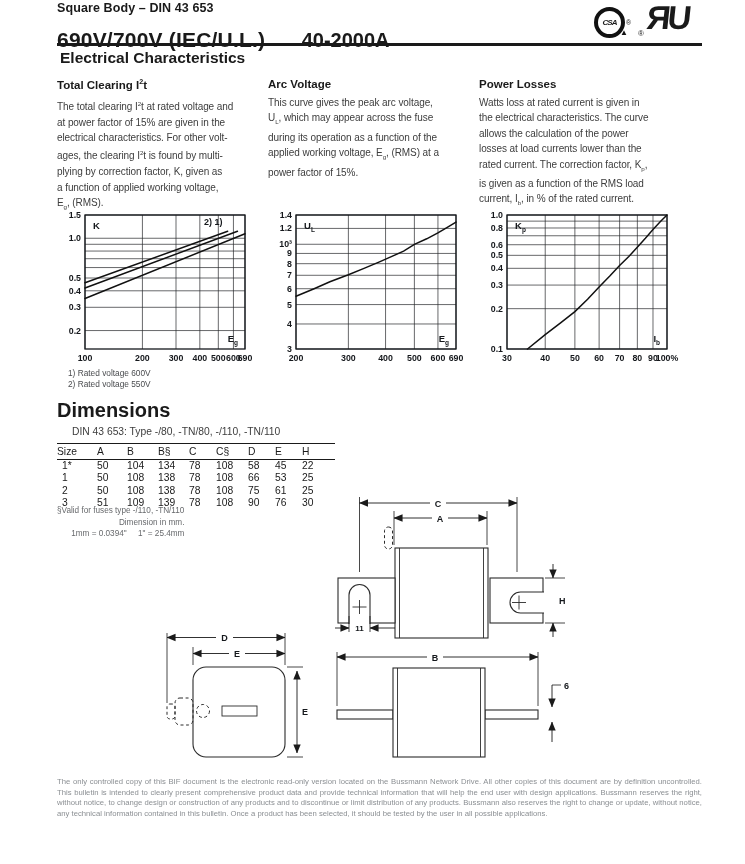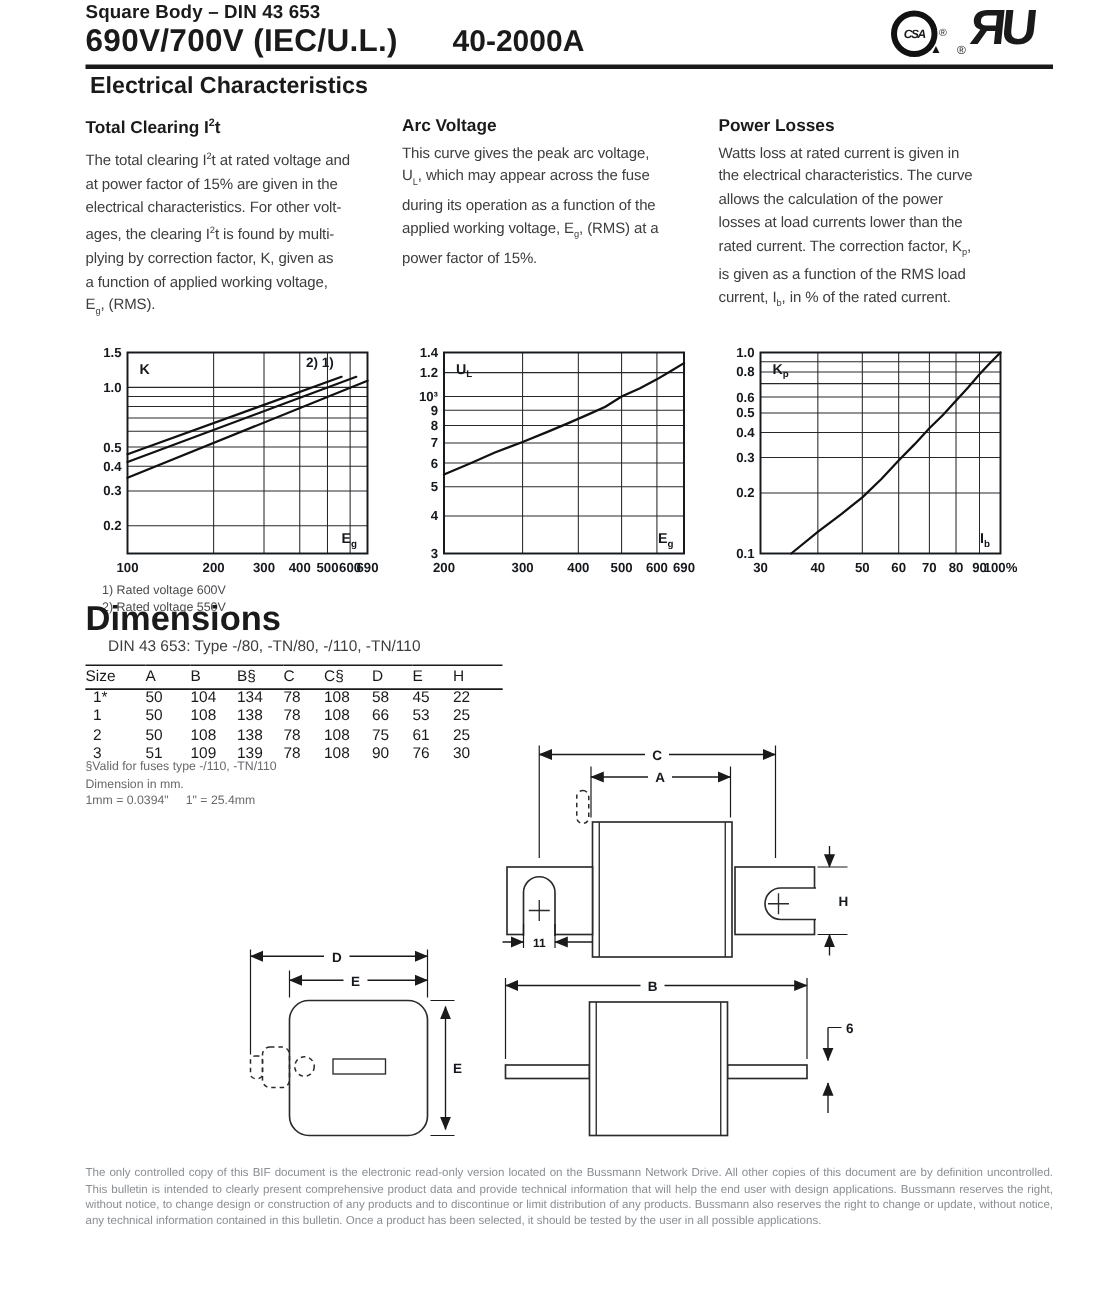--- a/index.html
+++ b/index.html
@@ -1,21 +1,21 @@
 <!DOCTYPE html>
 <html><head>
 <meta charset="utf-8">
 <style>
   html,body{margin:0;padding:0;background:#fff;}
   .page{position:relative;width:745px;height:864px;background:#fff;overflow:hidden;
         font-family:"Liberation Sans",sans-serif;color:#1a1a1a;}
   
   .hdr{position:absolute;left:57px;top:1px;width:540px;}
   .hdr-sub{font-size:12.5px;font-weight:700;letter-spacing:.1px;}
-  .hdr-row{margin-top:1px;white-space:nowrap;}
+  .hdr-row{margin-top:13px;white-space:nowrap;}
   .hdr-title{font-size:21px;font-weight:700;letter-spacing:.2px;}
   .hdr-amp{font-size:20px;font-weight:700;margin-left:32px;}
   .logos{position:absolute;left:594px;top:5px;display:flex;align-items:flex-end;}
   .csa-wrap{position:relative;display:inline-block;width:44px;height:38px;}
   .csa-ring{position:absolute;left:0;top:0;width:23px;height:23px;border:4px solid #111;
             border-radius:50%;display:flex;align-items:center;justify-content:center;}
   .csa-txt{font-size:8px;font-weight:700;font-style:italic;letter-spacing:-1px;}
   .csa-reg{position:absolute;left:32px;top:12px;font-size:7px;}
   .csa-tri{position:absolute;left:26px;top:22px;font-size:8px;line-height:8px;color:#111;}
   .ul-wrap{position:relative;display:inline-block;width:72px;height:40px;}
@@ -24,39 +24,39 @@
           transform:skewX(-6deg);}
   .rule{position:absolute;left:57px;top:43px;width:645px;height:2.6px;background:#1a1a1a;}
   .sec-elec{position:absolute;left:60px;top:49px;margin:0;font-size:15.5px;font-weight:700;}
   
   .cols{position:absolute;left:57px;display:grid;grid-template-columns:194px 194px 194px;column-gap:17px;}
   .cols-text{top:78px;}
   .col h3{margin:0 0 5px 0;font-size:11.5px;font-weight:700;}
   .col-body{margin:0;font-size:10px;line-height:15.4px;letter-spacing:-.08px;color:#3d3d3d;white-space:nowrap;}
   sup{font-size:.62em;} sub{font-size:.62em;}
   
-  .cols-charts{top:207px;margin-top:20px;}
+  .cols-charts{top:207px;}
   .chart svg{display:block;overflow:visible;}
   .tick{font:bold 8.8px "Liberation Sans",sans-serif;fill:#15181c;}
   .clbl{font:bold 9.5px "Liberation Sans",sans-serif;fill:#15181c;}
   .anno{font:bold 9px "Liberation Sans",sans-serif;fill:#15181c;}
   .chart-notes{margin:3px 0 0 11px;font-size:8.3px;line-height:10.6px;color:#4a4c4f;}
   
-  .sec-dim{position:absolute;left:57px;top:399px;margin:0;font-size:23px;font-weight:700;text-align:right;}
+  .sec-dim{position:absolute;left:57px;top:399px;margin:0;font-size:20px;font-weight:700;text-align:right;}
   .dim-sub{position:absolute;left:72px;top:426px;font-size:10.3px;color:#3d3d3d;}
   .dim-table{position:absolute;left:57px;top:443px;width:278px;border-collapse:collapse;table-layout:fixed;}
   .dim-table th{font-size:10.3px;font-weight:400;text-align:left;padding:1.5px 0 2.5px 0;}
   .dim-table td{font-size:10.3px;text-align:left;padding:0;line-height:12.4px;}
   .dim-table thead tr{border-top:1.4px solid #1a1a1a;border-bottom:1.6px solid #1a1a1a;}
   .dim-table th:nth-child(1){width:40px;} .dim-table th:nth-child(2){width:30px;}
   .dim-table th:nth-child(3){width:31px;} .dim-table th:nth-child(4){width:31px;}
   .dim-table th:nth-child(5){width:27px;} .dim-table th:nth-child(6){width:32px;}
   .dim-table th:nth-child(7){width:27px;} .dim-table th:nth-child(8){width:27px;}
   .dim-table td:first-child{padding-left:5px;}
-  .dim-notes{position:absolute;left:57px;top:505px;font-size:8.2px;line-height:11.6px;color:#67696c;}
+  .dim-notes{position:absolute;left:57px;top:505px;font-size:8.2px;line-height:11.6px;color:#67696c;text-align:right;}
   .dim-notes .pre{white-space:pre;}
   
   .drawing{position:absolute;}
   .sh{stroke:#2b2b2b;stroke-width:1.1;fill:#fff;}
   .thin{stroke:#2b2b2b;stroke-width:.9;fill:none;}
   .dim{stroke:#1a1a1a;stroke-width:.9;fill:none;}
   .ext{stroke:#1a1a1a;stroke-width:.8;fill:none;}
   .dsh{stroke:#2b2b2b;stroke-width:1;fill:none;stroke-dasharray:3,2.6;}
   .dlb{font:bold 9px "Liberation Sans",sans-serif;fill:#15181c;}
   .dlb-sm{font:bold 8px "Liberation Sans",sans-serif;fill:#15181c;}

